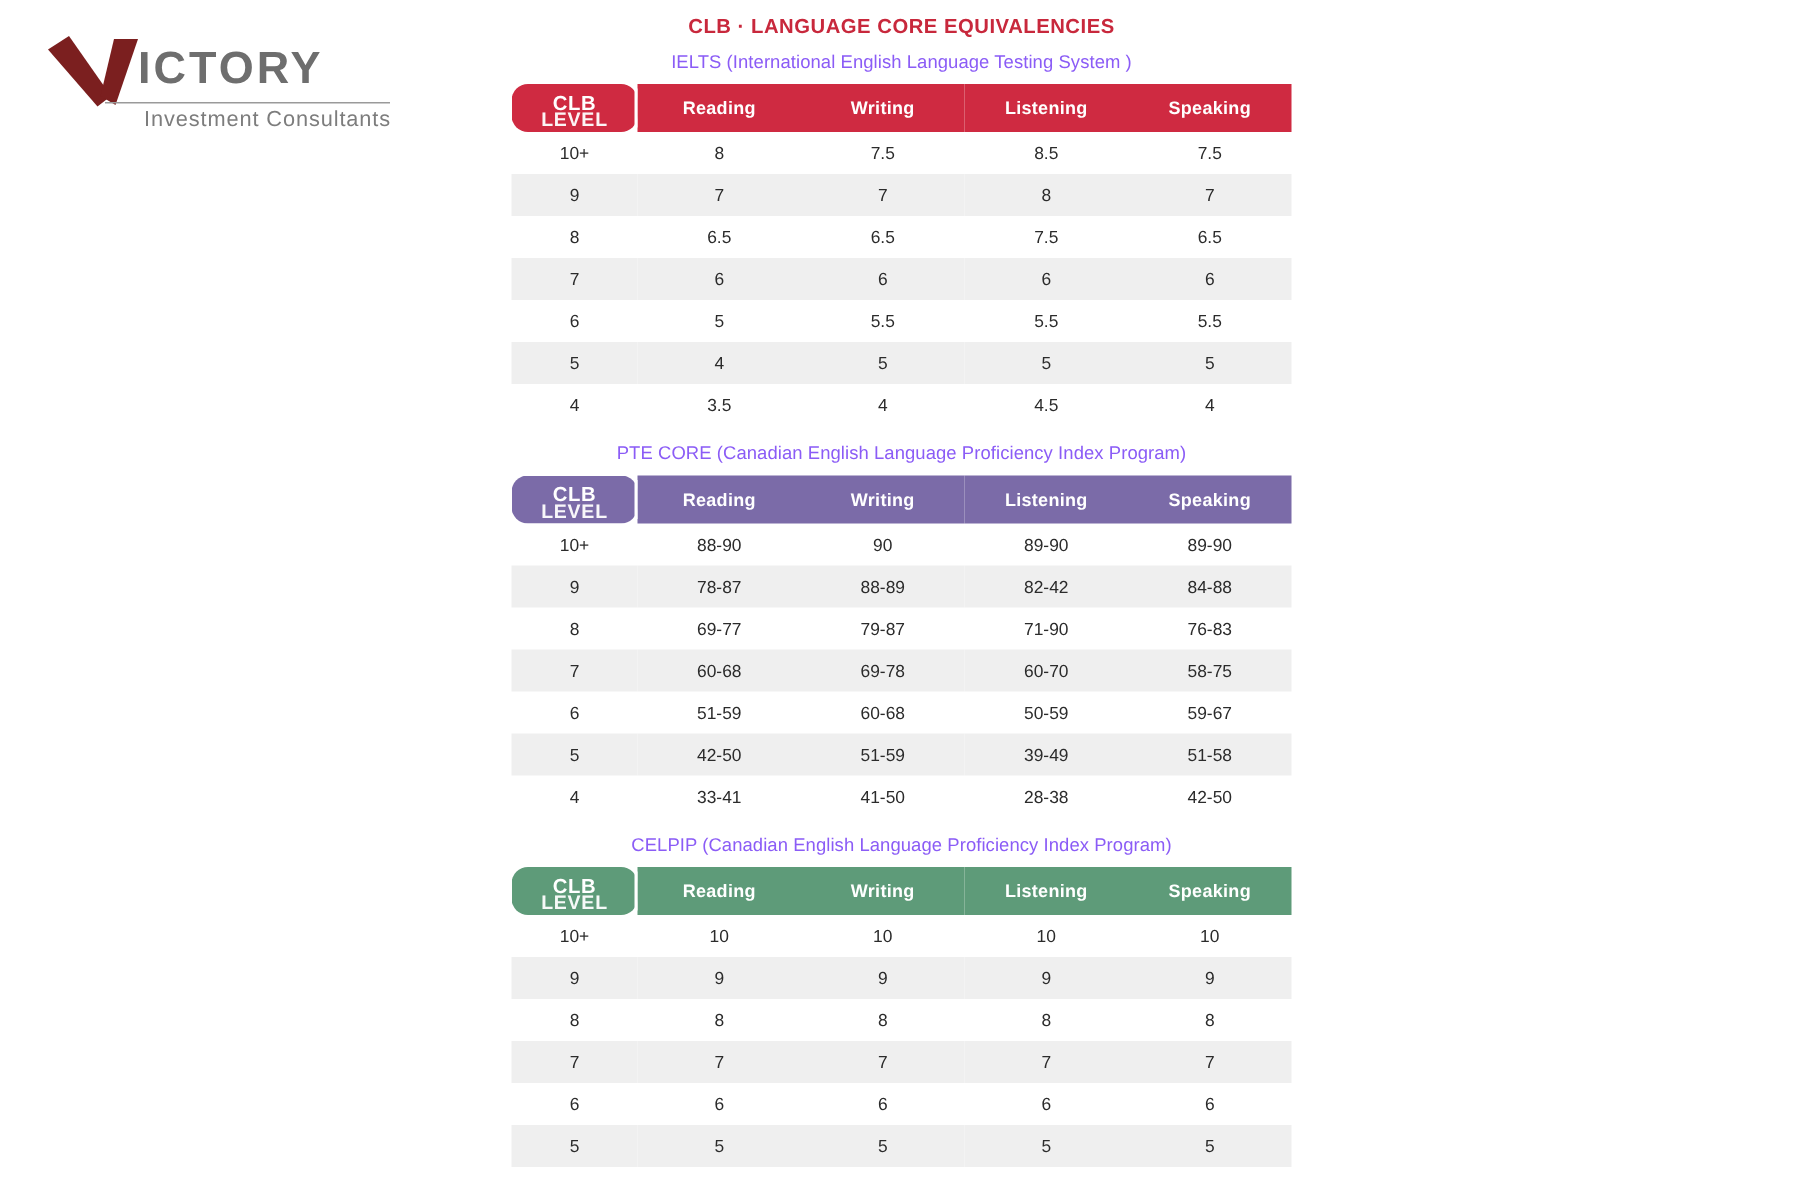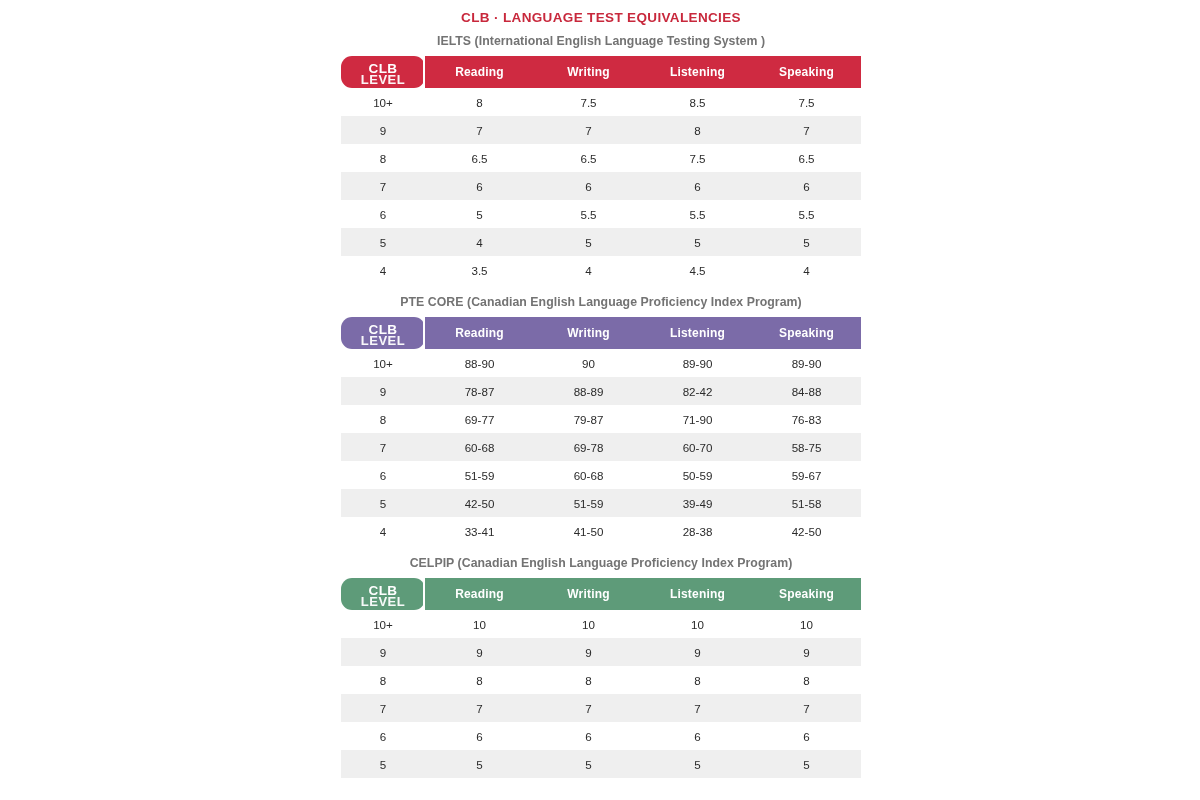--- a/index.html
+++ b/index.html
@@ -89,22 +89,22 @@
     color: #c8283c;
     line-height: 17px;
   }
 
   .section { margin-top: 10px; }
   .section.first { margin-top: 7px; }
 
   .section-title {
     text-align: center;
     font-size: 12.3px;
-    font-weight: bold;
-    color: #737373;
+    font-weight: normal;
+    color: #8b5cf6;
     letter-spacing: 0.05px;
     line-height: 16px;
     margin-bottom: 7px;
   }
 
   table.clb {
     width: 520px;
     border-collapse: collapse;
     table-layout: fixed;
   }
@@ -167,24 +167,35 @@
   
   .hdr-ielts  { background: #cf2a41; }
   .hdr-pte    { background: #7b6ba8; }
   .hdr-celpip { background: #5e9b79; }
 </style>
 </head>
 <body>
 
 <div class="page">
 
+  <div class="logo">
+    <div class="logo-mark">
+      <svg class="logo-v" viewBox="0 0 72 48" aria-hidden="true">
+        <polygon points="0,9 14,0 42,40 33,47" fill="#7b1f1f"></polygon>
+        <polygon points="44,2 60,2 45,46 35,40" fill="#7b1f1f"></polygon>
+      </svg>
+      <div class="logo-word">ICTORY</div>
+      <div class="logo-rule"></div>
+      <div class="logo-tag">Investment Consultants</div>
+    </div>
+  </div>
 
   <div class="content">
 
-    <h1 class="main-title">CLB · LANGUAGE TEST EQUIVALENCIES</h1>
+    <h1 class="main-title">CLB · LANGUAGE CORE EQUIVALENCIES</h1>
 
     <div id="sections-host">
         <div class="section first">
           <div class="section-title">IELTS (International English Language Testing System )</div>
           <table class="clb">
             <thead>
               <tr class="thead-row hdr-ielts">
                 <th class="th-clb">
                   <span class="clb-big">CLB</span>
                   <span class="clb-small">LEVEL</span>

